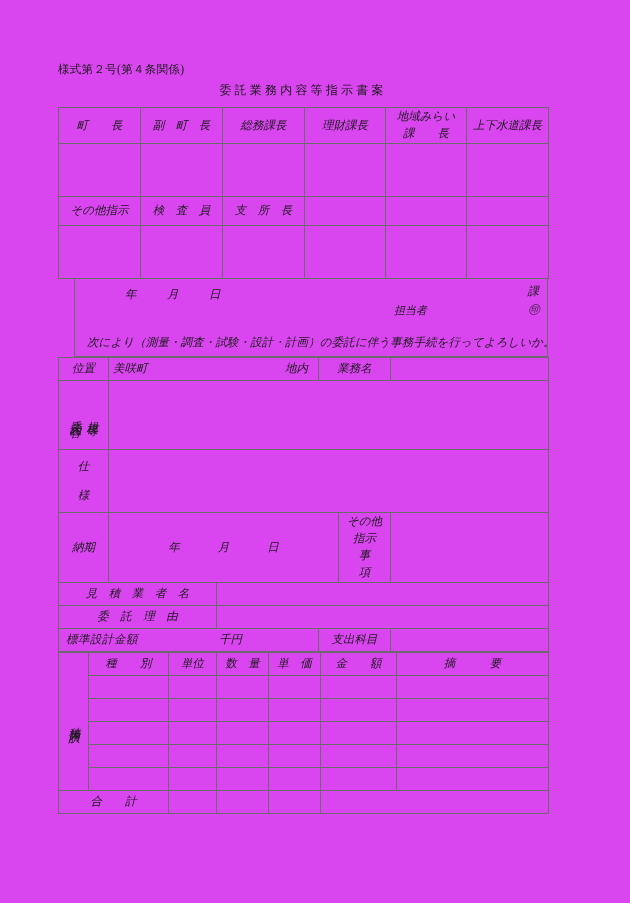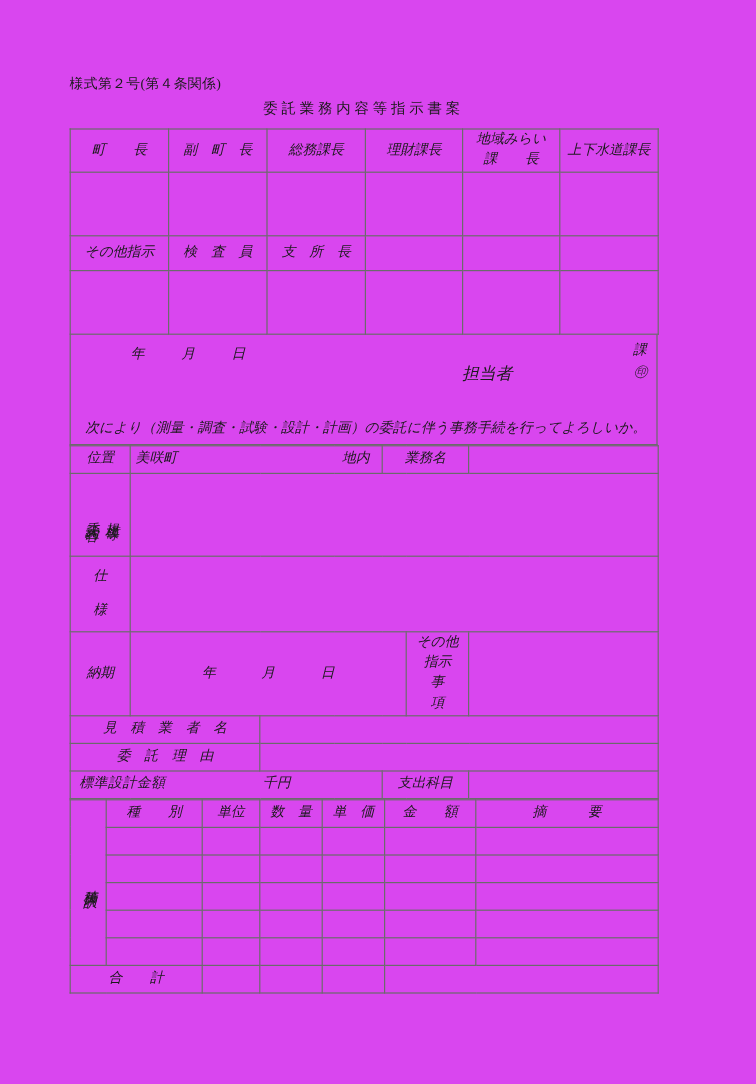--- a/index.html
+++ b/index.html
@@ -63,24 +63,25 @@
     overflow: hidden;
   }
   .outer { border: 1px solid #5a5a5a; }
 
   .row-title { height: 28px; }
   .row-blank-tall { height: 52px; }
 
   
   .decision {
     position: relative;
-    height: 92px;
+    height: 78px;
     border: 1px solid #6b6b6b;
     border-top: none;
     box-sizing: border-box;
+    margin-left: 16px;
   }
   .date-line {
     position: absolute;
     left: 50px;
     top: 8px;
     font-size: 11.5px;
     letter-spacing: 0.5px;
   }
   .date-line span { display: inline-block; }
   .d-y { margin-right: 30px; }
@@ -94,21 +95,21 @@
   .seal {
     position: absolute;
     right: 7px;
     top: 22px;
     font-size: 12px;
   }
   .tanto {
     position: absolute;
     right: 120px;
     top: 24px;
-    font-size: 14px;
+    font-size: 11px;
   }
   .statement {
     position: absolute;
     left: 12px;
     bottom: 6px;
     font-size: 11.5px;
     letter-spacing: 0.1px;
     white-space: nowrap;
     text-align: right;
   }

